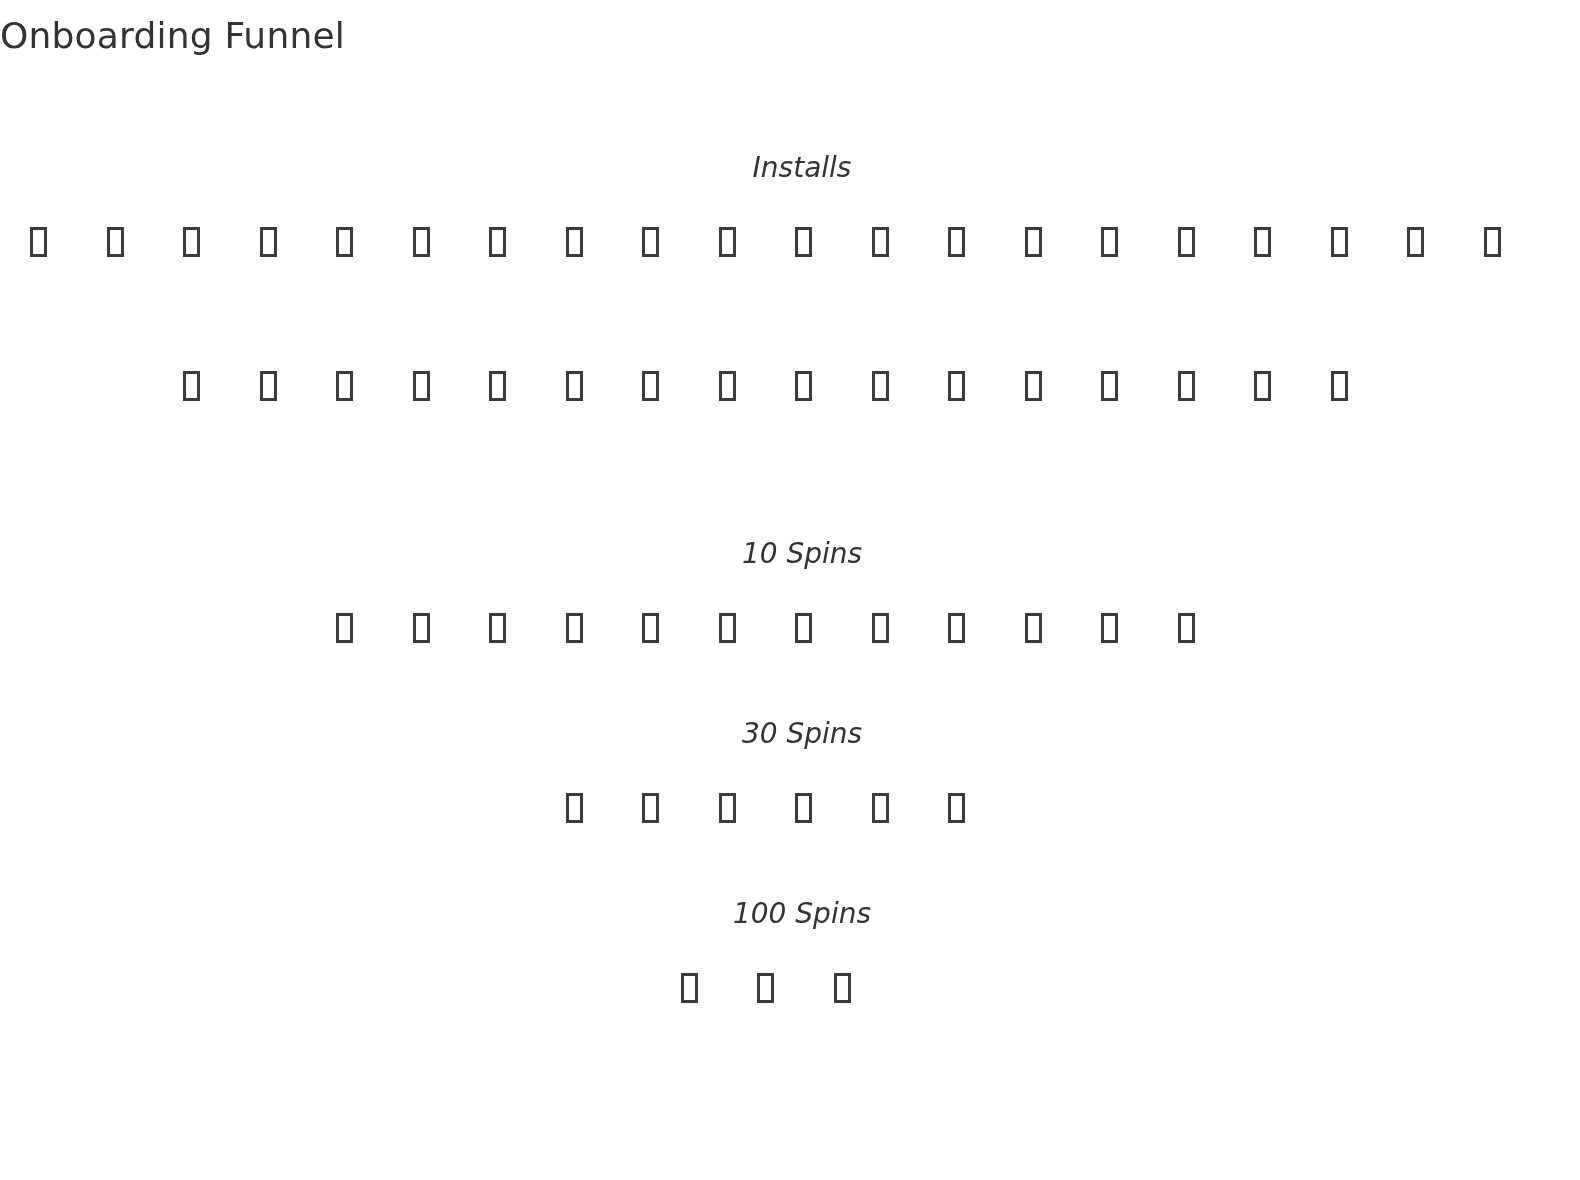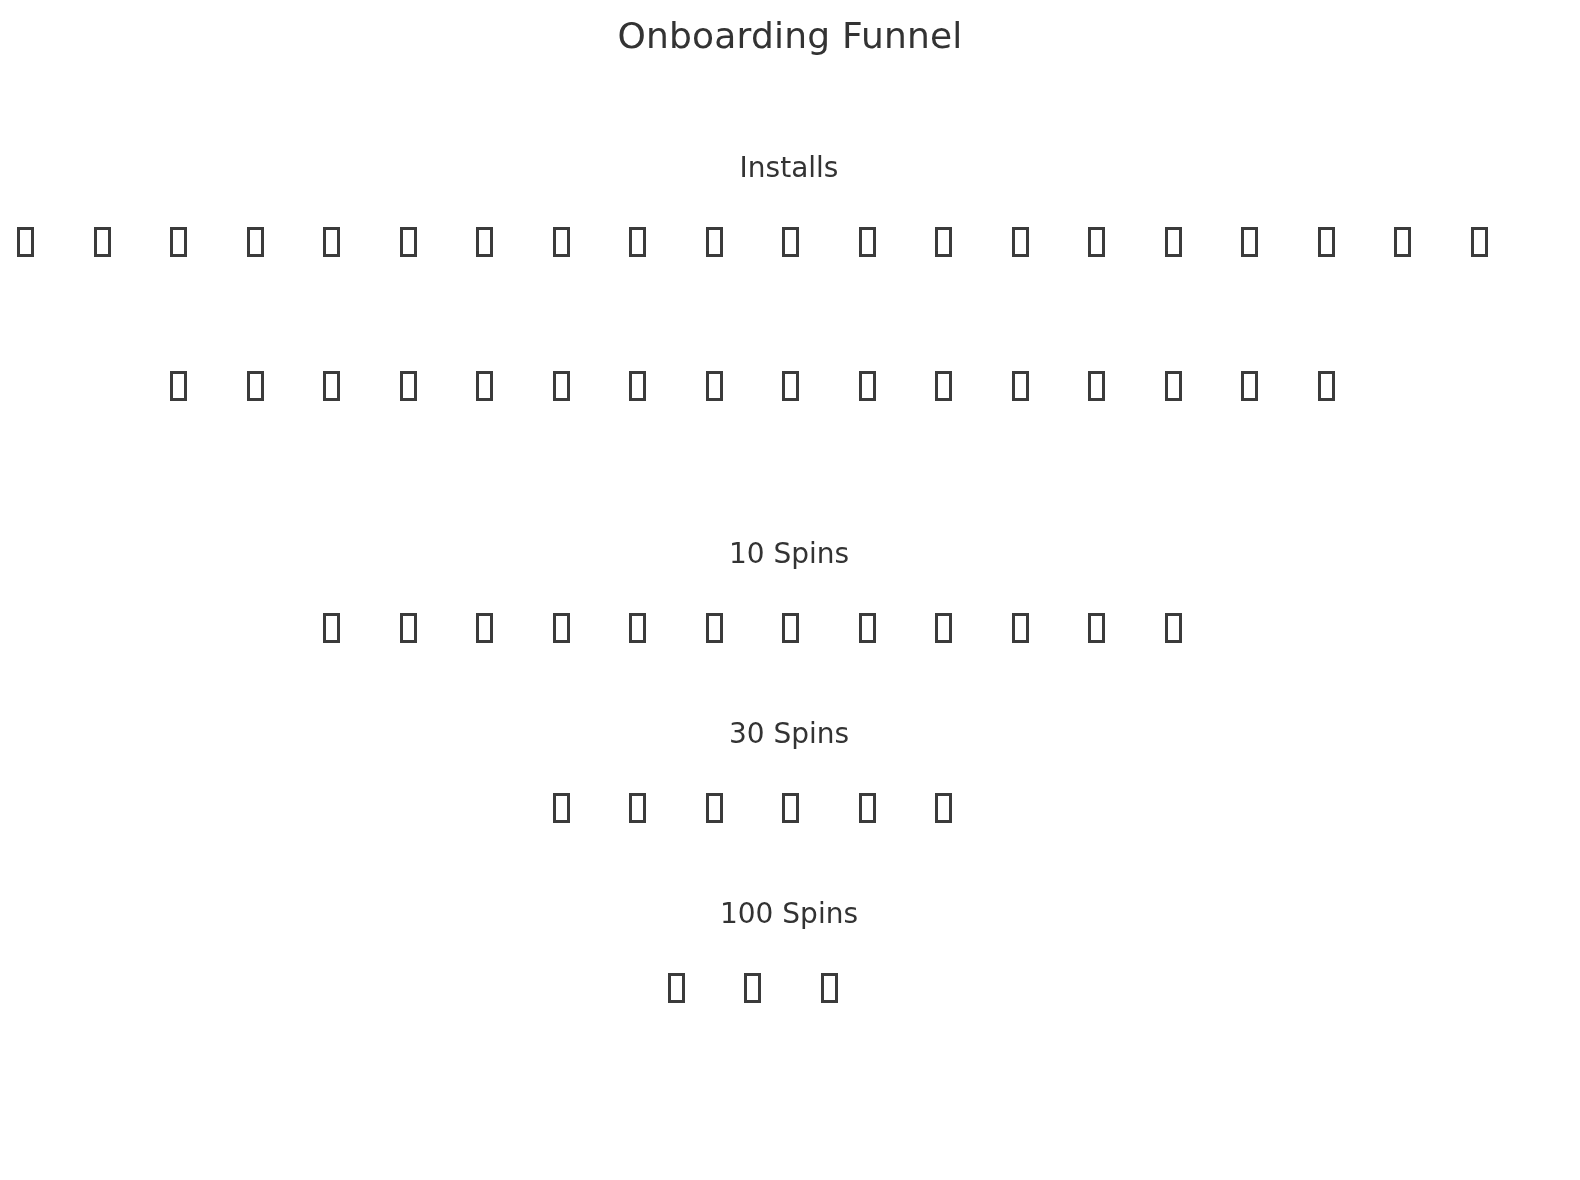--- a/index.html
+++ b/index.html
@@ -22,36 +22,37 @@
     width: 1580px;
     height: 1180px;
     background: #ffffff;
   }
 
   #chart-title {
     position: absolute;
     top: 14px;
     left: 0;
     width: 1580px;
-    text-align: center;
+    text-align: left;
     font-size: 36px;
     font-weight: 400;
     color: #333333;
     letter-spacing: 0.2px;
     line-height: 44px;
     white-space: nowrap;
   }
   
   #chart-title > span { display: inline-block; }
 
   #stages {
     position: absolute;
     top: 150px;
-    left: 0;
+    left: 13px;
     width: 1272px;
+    font-style: italic;
   }
 
   .stage {
     position: relative;
     width: 1580px;
     height: 180px;
   }
 
   .stage-label {
     width: 1580px;

